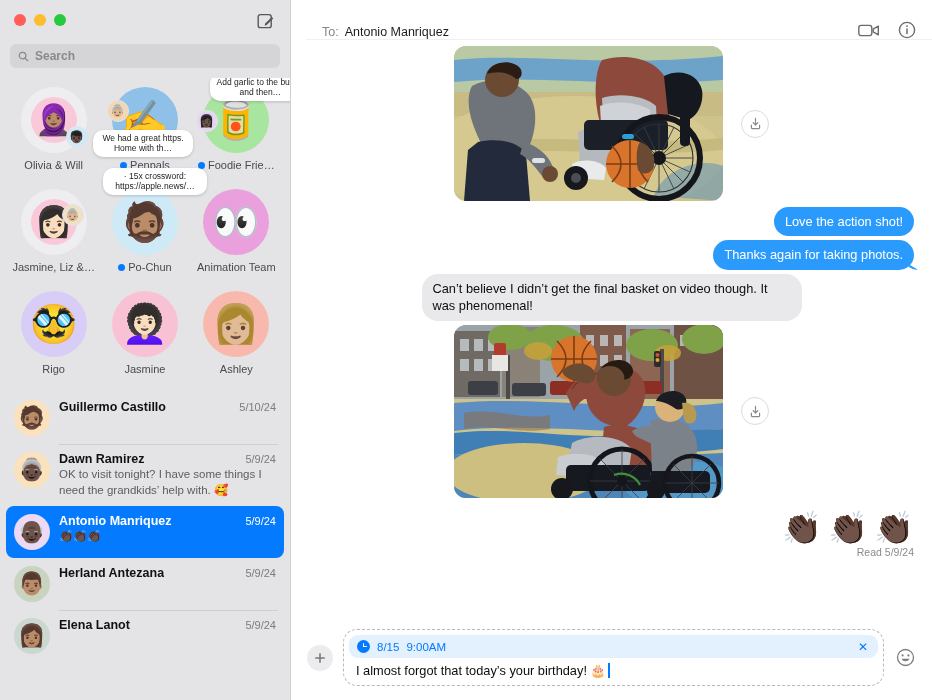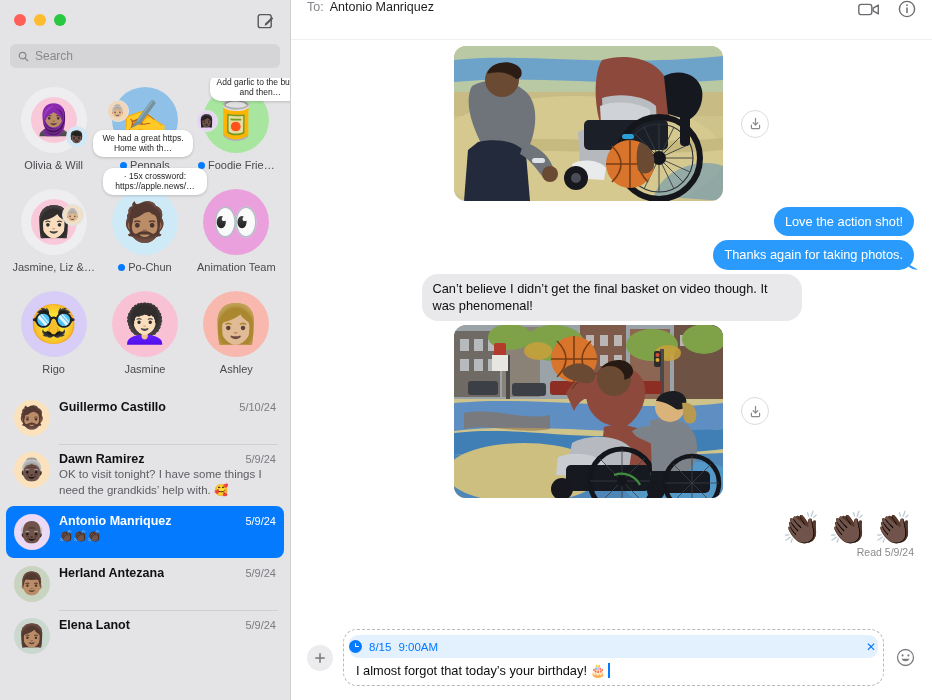--- a/index.html
+++ b/index.html
@@ -39,21 +39,21 @@
   .tl.yellow { background: #febc2e; }
   .tl.green { background: #28c840; }
   .compose-btn {
     position: absolute; right: 14px; top: 50%;
     transform: translateY(-50%);
     width: 22px; height: 22px;
     display: flex; align-items: center; justify-content: center;
     cursor: pointer;
   }
 
-  .search-wrap { padding: 4px 10px 10px 10px; flex: 0 0 auto; }
+  .search-wrap { padding: 4px 10px 10px 10px; flex: 0 0 auto; font-weight: bold; }
   .search-field {
     height: 24px; border-radius: 6px;
     background: #d5d5d8;
     display: flex; align-items: center;
     padding: 0 8px; gap: 6px;
   }
   .search-field .sfx {
     font-size: 12px; color: #8a8a8e;
     font-family: "Liberation Sans", sans-serif;
   }
@@ -160,25 +160,26 @@
 
   
   .main {
     flex: 1 1 auto; height: 700px;
     display: flex; flex-direction: column;
     background: #ffffff;
     position: relative;
   }
   .main-header {
     height: 40px; flex: 0 0 40px;
-    display: flex; align-items: flex-start;
+    display: flex; align-items: flex-end;
     padding: 0 16px;
     background: rgba(255,255,255,.86);
     position: relative; z-index: 20;
     border-bottom: 1px solid rgba(0,0,0,0.06);
+    margin-left: 15px;
   }
   .to-label { font-size: 12.5px; color: #86868b; margin-right: 6px; }
   .to-name { font-size: 12.5px; color: #1d1d1f; }
   .hdr-actions {
     margin-left: auto; display: flex; align-items: center; gap: 18px;
   }
   .hdr-btn { cursor: pointer; display: flex; align-items: center; }
 
   .thread {
     flex: 1 1 auto;
@@ -257,21 +258,21 @@
     padding: 5px 5px 4px 5px;
     background: #fff;
     min-height: 56px;
     display: flex; flex-direction: column; justify-content: center;
   }
   .smart-chip {
     background: #e3f0fe;
     border-radius: 9px;
     height: 23px;
     display: flex; align-items: center;
-    padding: 0 0; gap: 7px;
+    padding: 0 8px; gap: 7px;
   }
   .chip-clock {
     width: 13px; height: 13px; border-radius: 50%;
     background: #047aff; position: relative; flex: 0 0 13px;
   }
   .chip-clock::before {
     content: ""; position: absolute;
     left: 6px; top: 3px; width: 1.3px; height: 4px;
     background: #fff; border-radius: 1px;
   }

